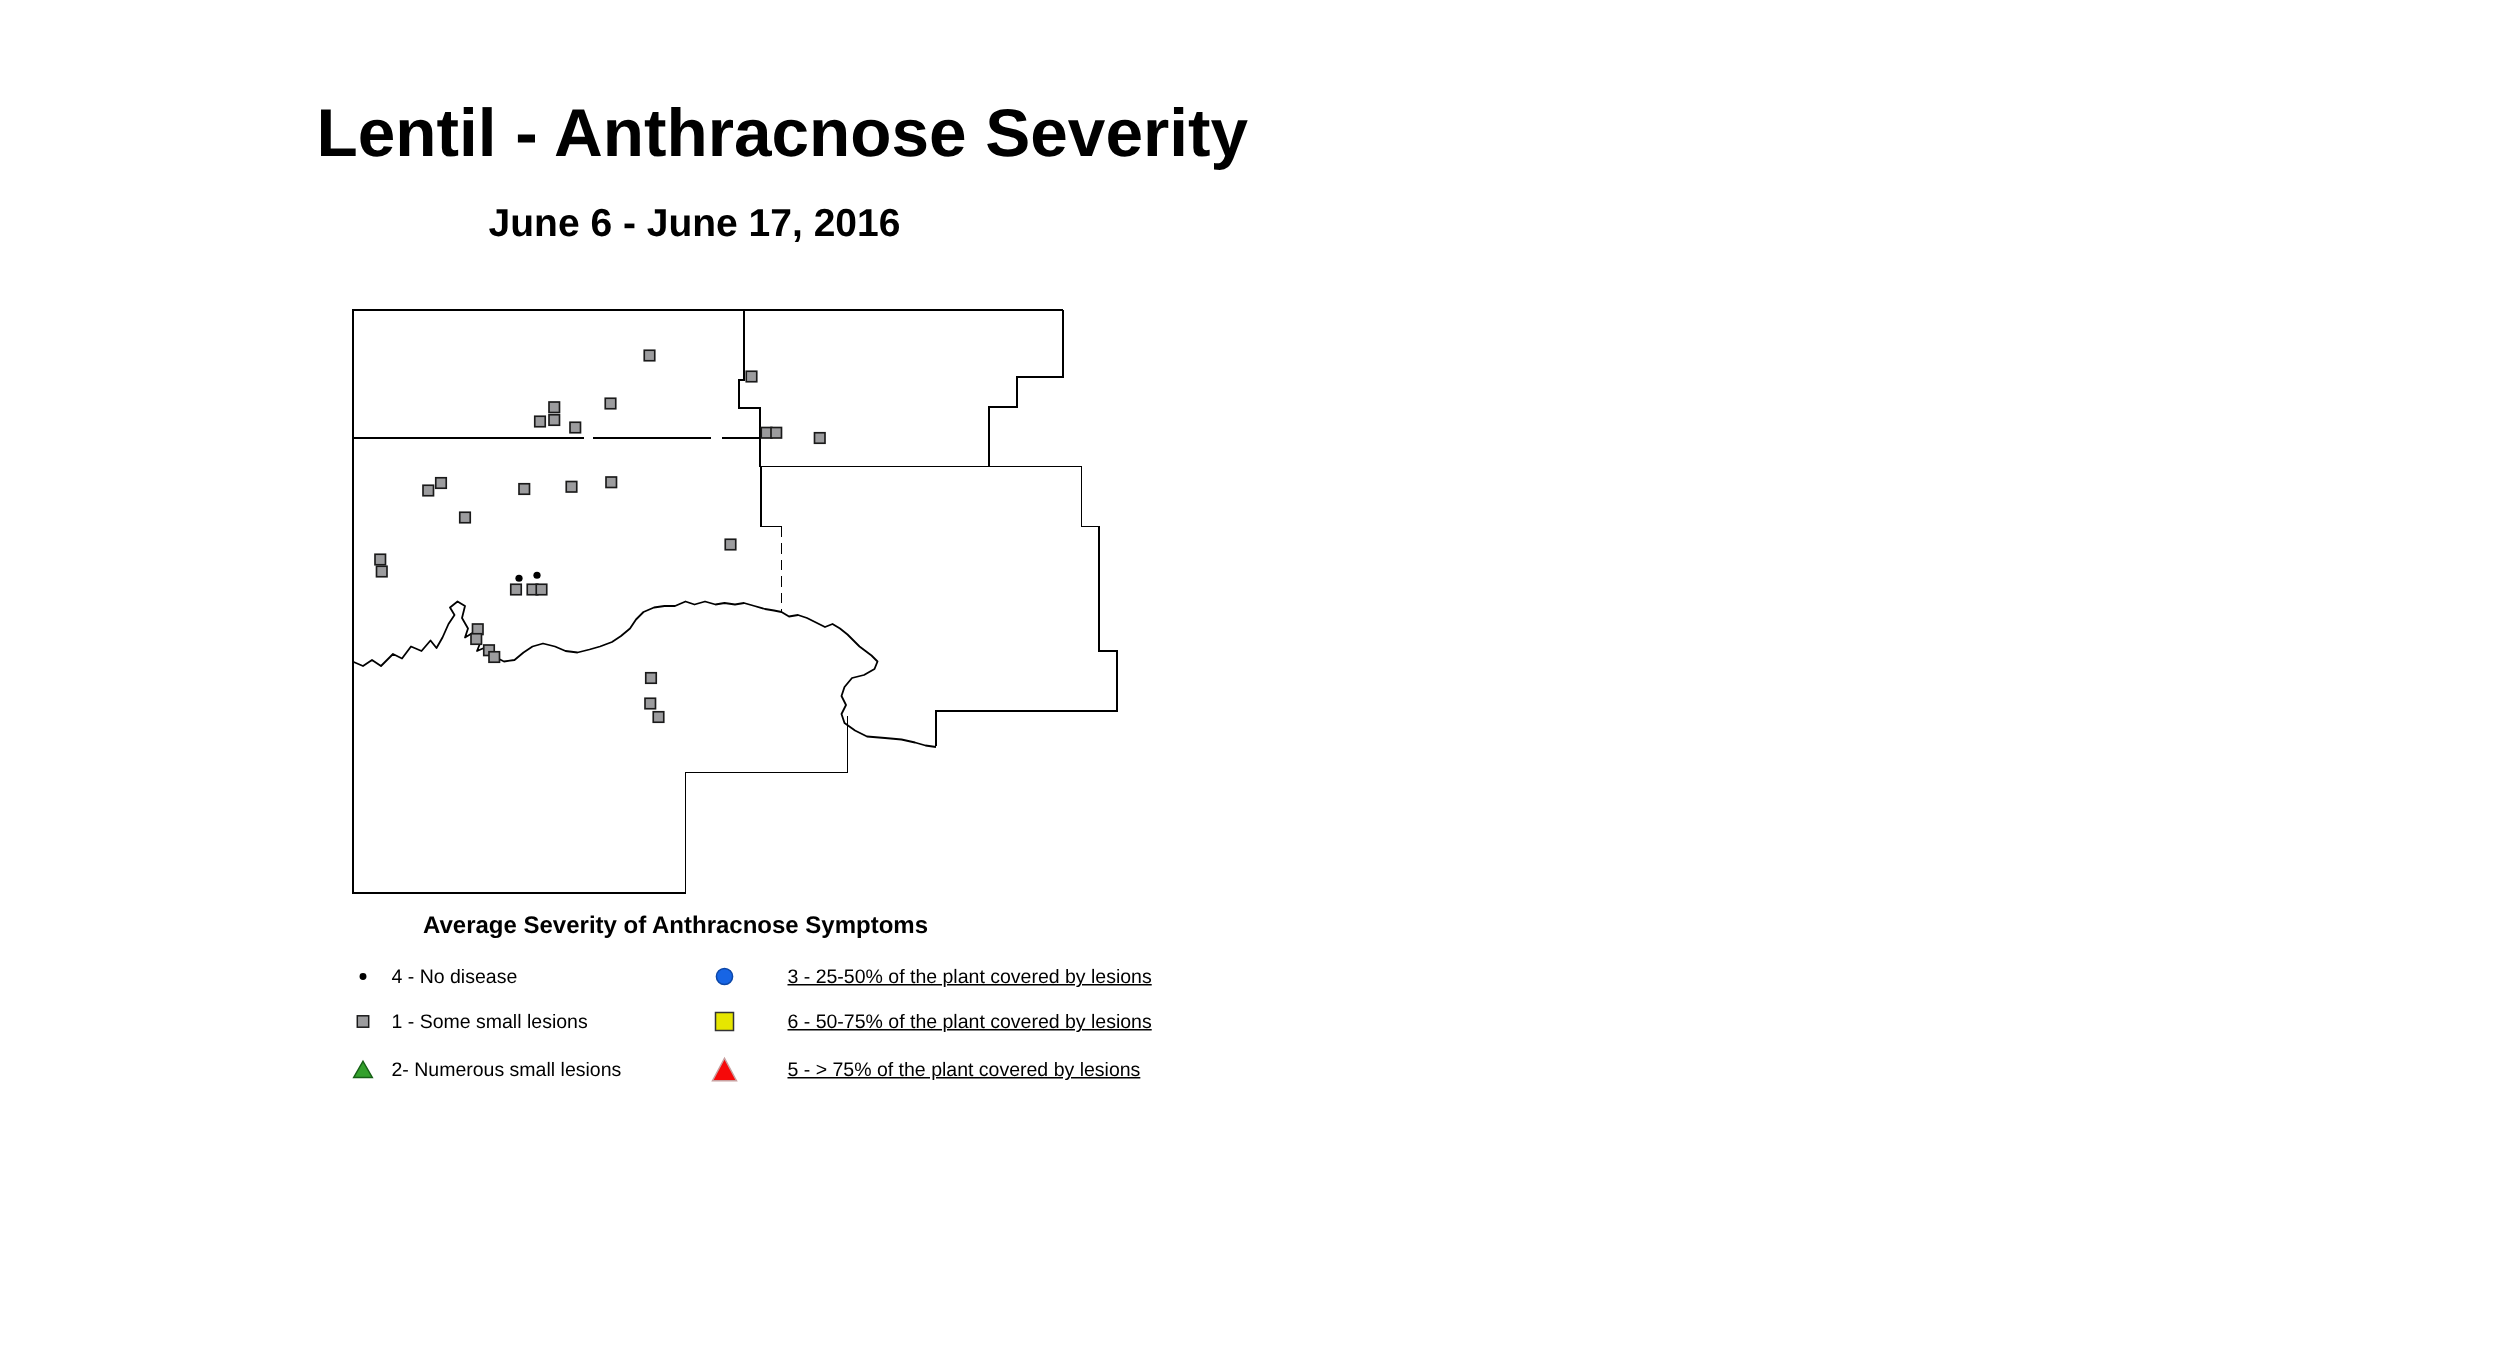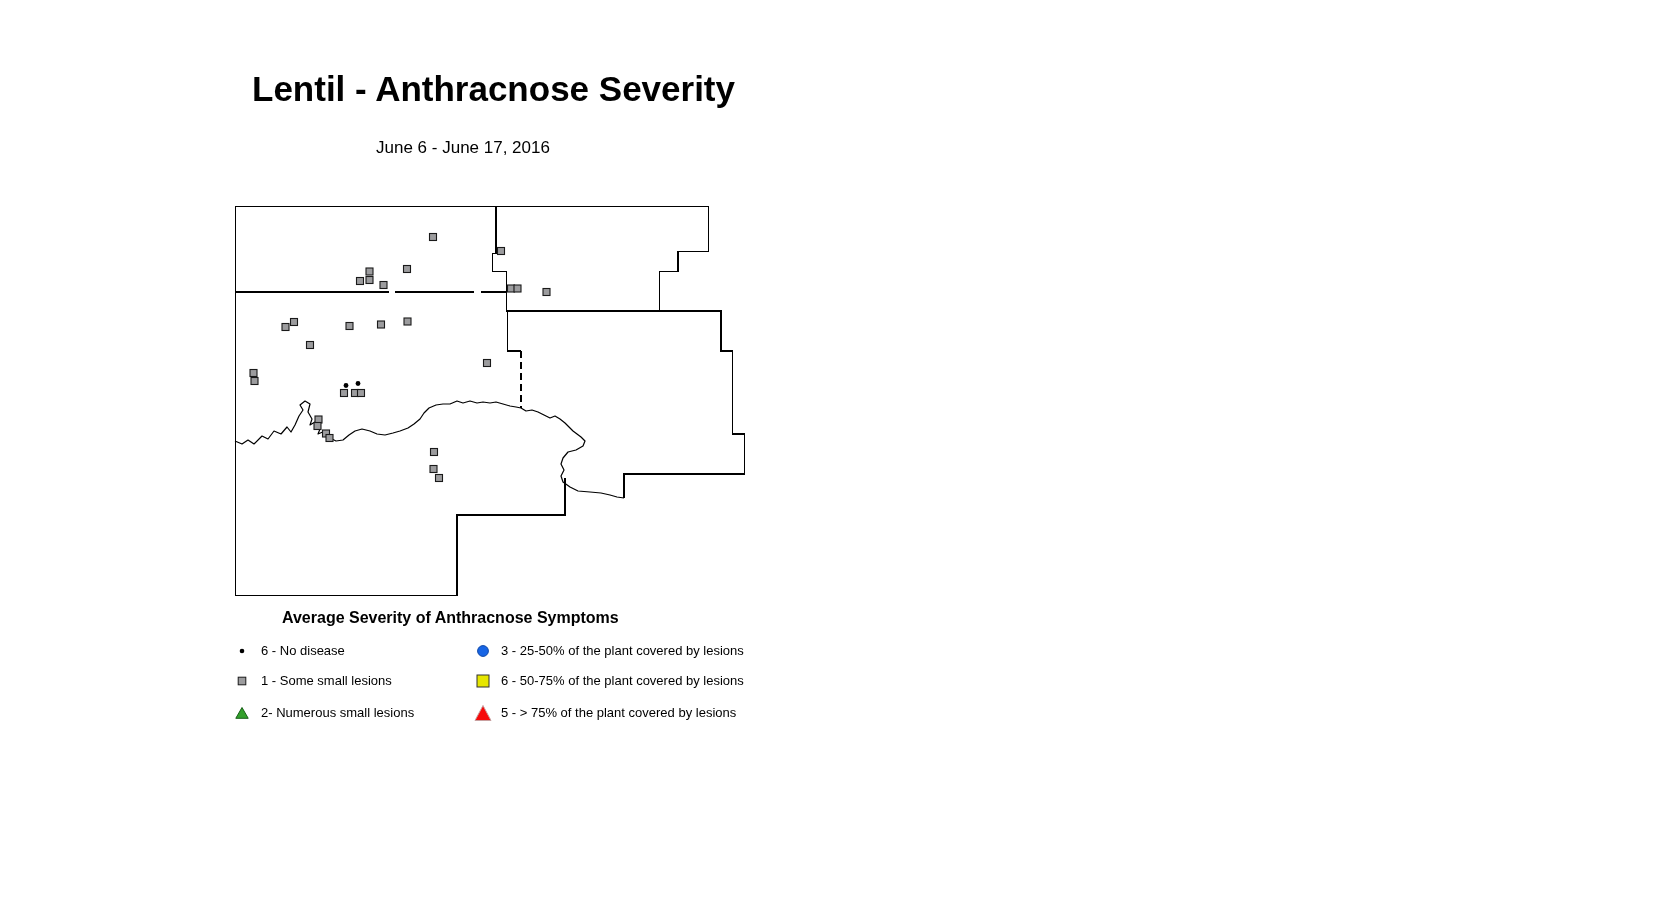--- a/index.html
+++ b/index.html
@@ -1,26 +1,26 @@
 <!DOCTYPE html>
 <html><head>
 <meta charset="utf-8">
 <style>
   html,body{margin:0;padding:0;background:#ffffff;}
   body{width:1673px;height:900px;position:relative;overflow:hidden;
        font-family:"Liberation Sans",sans-serif;color:#000;}
   .abs{position:absolute;}
-  #title{left:211px;top:68px;font-size:35px;font-weight:bold;line-height:42px;white-space:nowrap;margin-left:41px;}
-  #subtitle{left:263px;top:134px;width:400px;text-align:center;font-size:17px;font-weight:normal;line-height:28px;white-space:nowrap;}
+  #title{left:211px;top:68px;font-size:45px;font-weight:bold;line-height:42px;white-space:nowrap;}
+  #subtitle{left:263px;top:134px;width:400px;text-align:center;font-size:26px;font-weight:bold;line-height:28px;white-space:nowrap;}
   #mapsvg{left:0;top:0;}
   #legend-title{left:282px;top:608px;width:420px;text-align:left;font-size:16px;font-weight:bold;line-height:20px;white-space:nowrap;}
   .lrow{position:absolute;height:18px;display:flex;align-items:center;white-space:nowrap;}
   .lrow .lbl{font-size:13px;line-height:18px;}
   .lrow.lc{left:232px;} .lrow.lc .lbl{margin-left:9px;}
-  .lrow.rc{left:473px;} .lrow.rc .lbl{margin-left:8px;}
+  .lrow.rc{left:473px;} .lrow.rc .lbl{margin-left:32px;text-decoration:underline;}
   .r1{top:642px;} .r2{top:672px;text-align:center;} .r3{top:704px;text-align:right;}
   .mk{display:block;}
 </style>
 </head>
 <body>
 
 <div class="abs" id="title">Lentil - Anthracnose Severity</div>
 <div class="abs" id="subtitle">June 6 - June 17, 2016</div>
 
 <svg class="abs" id="mapsvg" width="1673" height="900" viewBox="0 0 1673 900" xmlns="http://www.w3.org/2000/svg">
@@ -80,21 +80,21 @@
 
 <div class="abs" id="legend">
   <div class="abs" id="legend-title">Average Severity of Anthracnose Symptoms</div>
 
   <div class="lrow lc r1">
     <span>
         <svg width="20" height="18" class="mk">
           <circle cx="10" cy="9" r="2.3" fill="#000000"></circle>
         </svg>
       </span>
-    <span class="lbl">6 - No disease</span>
+    <span class="lbl">4 - No disease</span>
   </div>
   <div class="lrow lc r2">
     <span>
         <svg width="20" height="18" class="mk">
           <rect x="6.2" y="5.2" width="7.6" height="7.6" stroke="#1a1a1a" fill="#9c9c9e"></rect>
         </svg>
       </span>
     <span class="lbl">1 - Some small lesions</span>
   </div>
   <div class="lrow lc r3">

